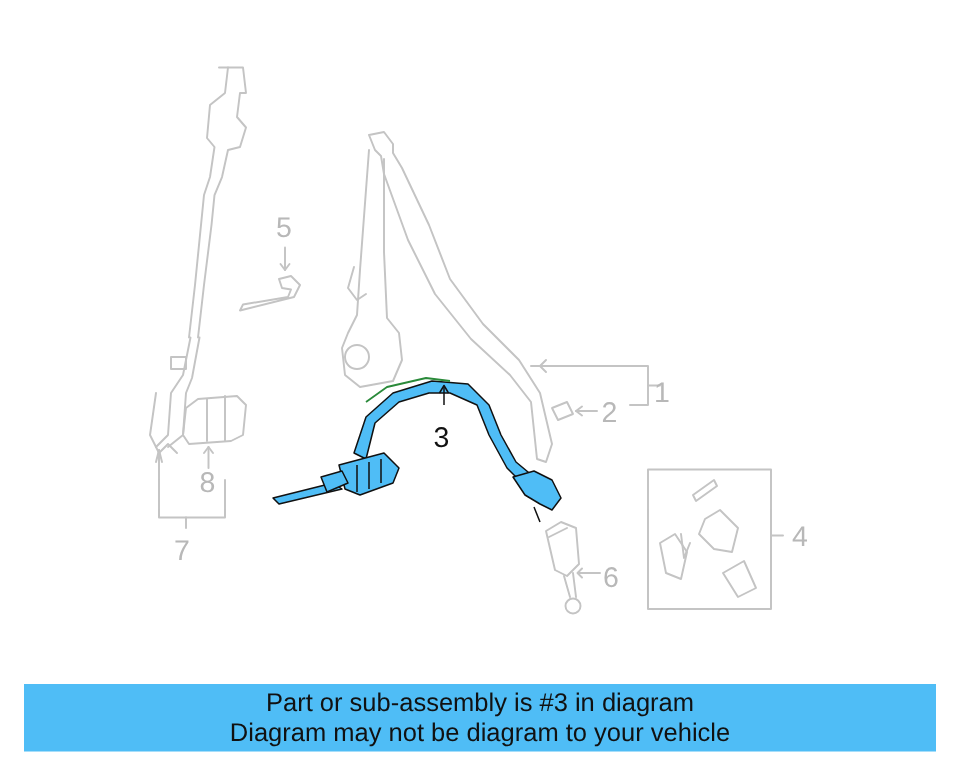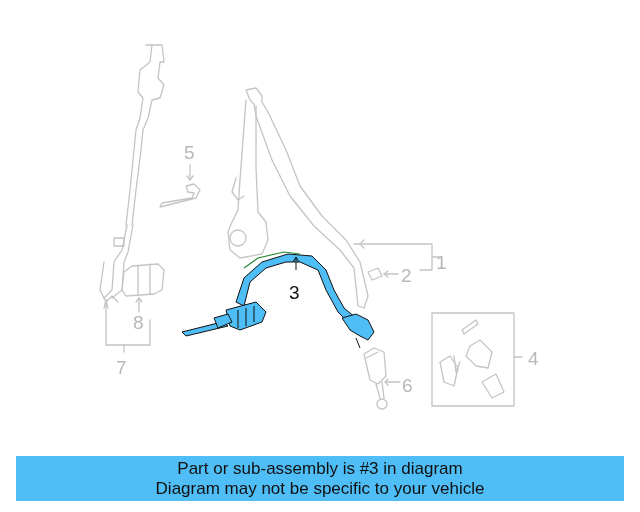--- a/index.html
+++ b/index.html
@@ -98,14 +98,14 @@
   <span class="callout active" style="left:289px;top:283px;">3</span>
   <span class="callout" style="left:528px;top:349px;">4</span>
   <span class="callout" style="left:184px;top:143px;">5</span>
   <span class="callout" style="left:402px;top:376px;">6</span>
   <span class="callout" style="left:116px;top:358px;">7</span>
   <span class="callout" style="left:133px;top:313px;">8</span>
 </div>
 
 <div id="banner">
   <span>Part or sub-assembly is #3 in diagram</span>
-  <span>Diagram may not be specific to your vehicle</span>
+  <span>Diagram may not be diagram to your vehicle</span>
 </div>
 
 </body></html>

